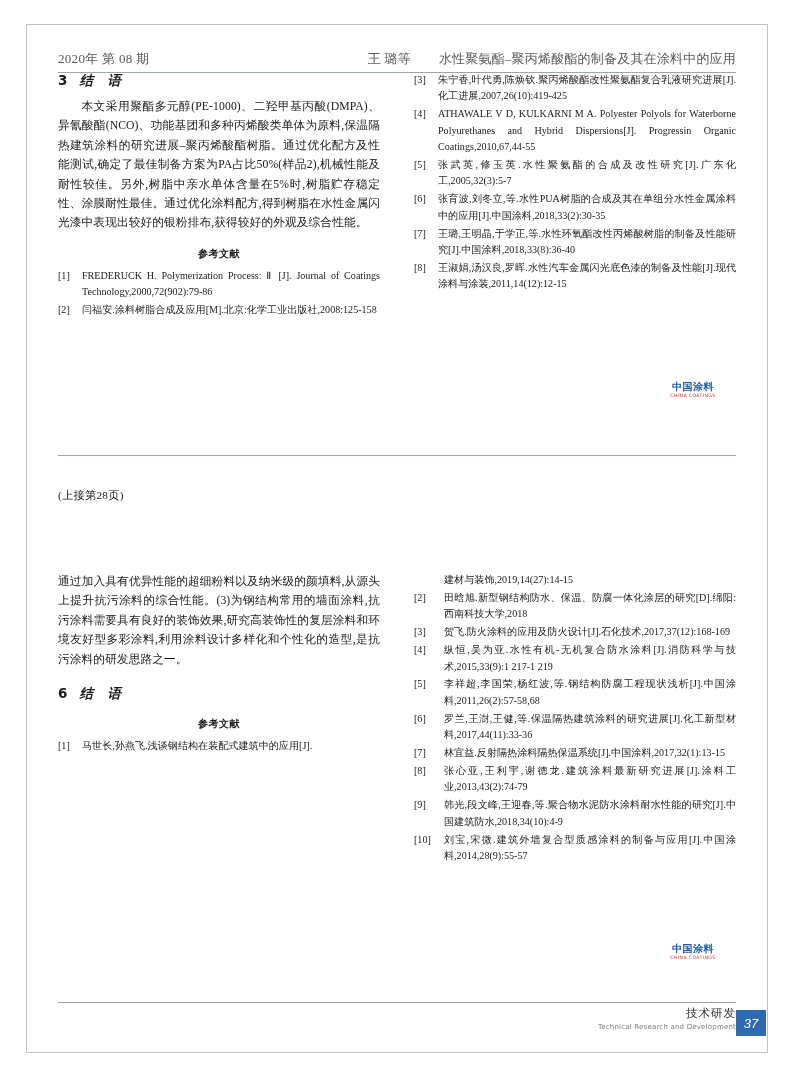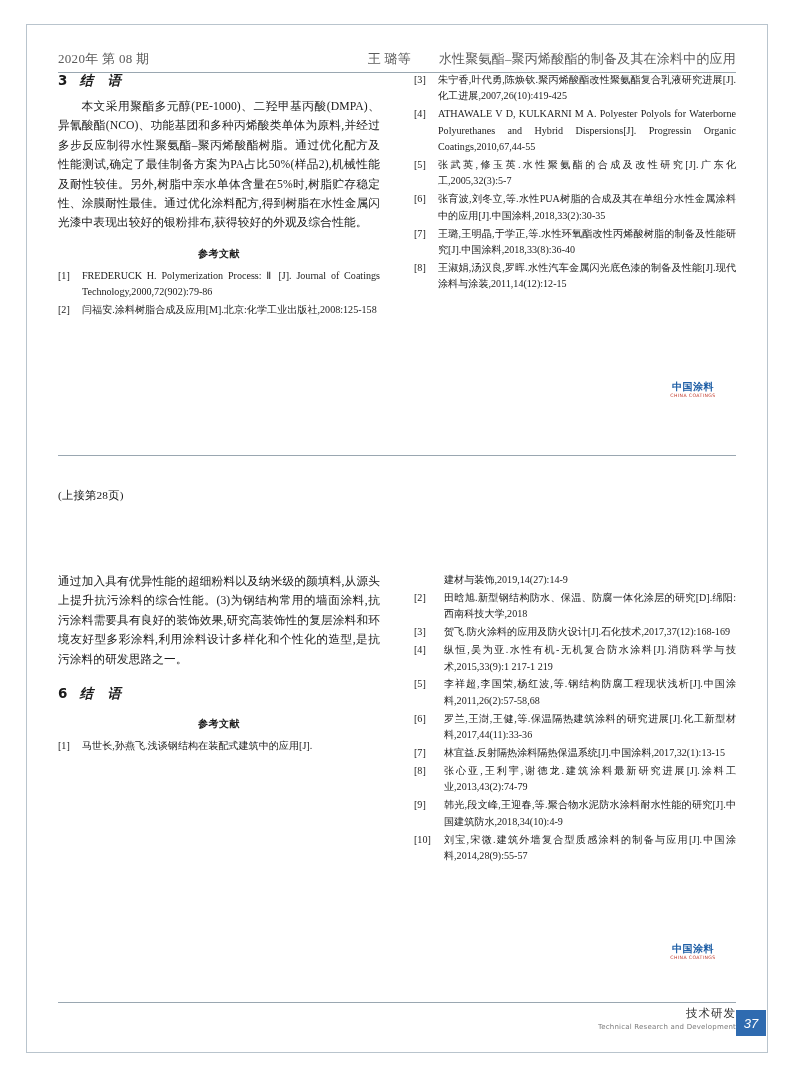--- a/index.html
+++ b/index.html
@@ -215,21 +215,21 @@
       <span>王    璐等</span><span class="sep"></span><span>水性聚氨酯–聚丙烯酸酯的制备及其在涂料中的应用</span>
     </div>
   </div>
 
   <div class="colwrap" id="article1">
 
     <div class="col">
       <h2 class="sec">
         <span class="num">3</span><span class="txt">结  语</span>
       </h2>
-      <p class="body">本文采用聚酯多元醇(PE-1000)、二羟甲基丙酸(DMPA)、异氰酸酯(NCO)、功能基团和多种丙烯酸类单体为原料,并经过多步反应制得水性聚氨酯–聚丙烯酸酯树脂。通过优化配方及性能测试,确定了最佳制备方案为PA占比50%(样品2),机械性能及耐性较佳。另外,树脂中亲水单体含量在5%时,树脂贮存稳定性、涂膜耐性最佳。通过优化涂料配方,得到树脂在水性金属闪光漆中表现出较好的银粉排布,获得较好的外观及综合性能。</p>
+      <p class="body">本文采用聚酯多元醇(PE-1000)、二羟甲基丙酸(DMPA)、异氰酸酯(NCO)、功能基团和多种丙烯酸类单体为原料,保温隔热建筑涂料的研究进展–聚丙烯酸酯树脂。通过优化配方及性能测试,确定了最佳制备方案为PA占比50%(样品2),机械性能及耐性较佳。另外,树脂中亲水单体含量在5%时,树脂贮存稳定性、涂膜耐性最佳。通过优化涂料配方,得到树脂在水性金属闪光漆中表现出较好的银粉排布,获得较好的外观及综合性能。</p>
 
       <div class="ref-title">参考文献</div>
 
       <ul class="reflist">
         <li>
           <span class="rn">[1]</span>
           <span class="rtext">FREDERUCK H. Polymerization Process: Ⅱ [J]. Journal of Coatings Technology,2000,72(902):79-86</span>
         </li>
         <li>
           <span class="rn">[2]</span>
@@ -293,21 +293,21 @@
           <span class="rn">[1]</span>
           <span class="rtext">马世长,孙燕飞.浅谈钢结构在装配式建筑中的应用[J].</span>
         </li>
       </ul>
     </div>
 
     <div class="col">
       <ul class="reflist">
         <li>
           <span class="rn wide"></span>
-          <span class="rtext">建材与装饰,2019,14(27):14-9</span>
+          <span class="rtext">建材与装饰,2019,14(27):14-15</span>
         </li>
         <li>
           <span class="rn wide">[2]</span>
           <span class="rtext">田晗旭.新型钢结构防水、保温、防腐一体化涂层的研究[D].绵阳:西南科技大学,2018</span>
         </li>
         <li>
           <span class="rn wide">[3]</span>
           <span class="rtext">贺飞.防火涂料的应用及防火设计[J].石化技术,2017,37(12):168-169</span>
         </li>
         <li>

